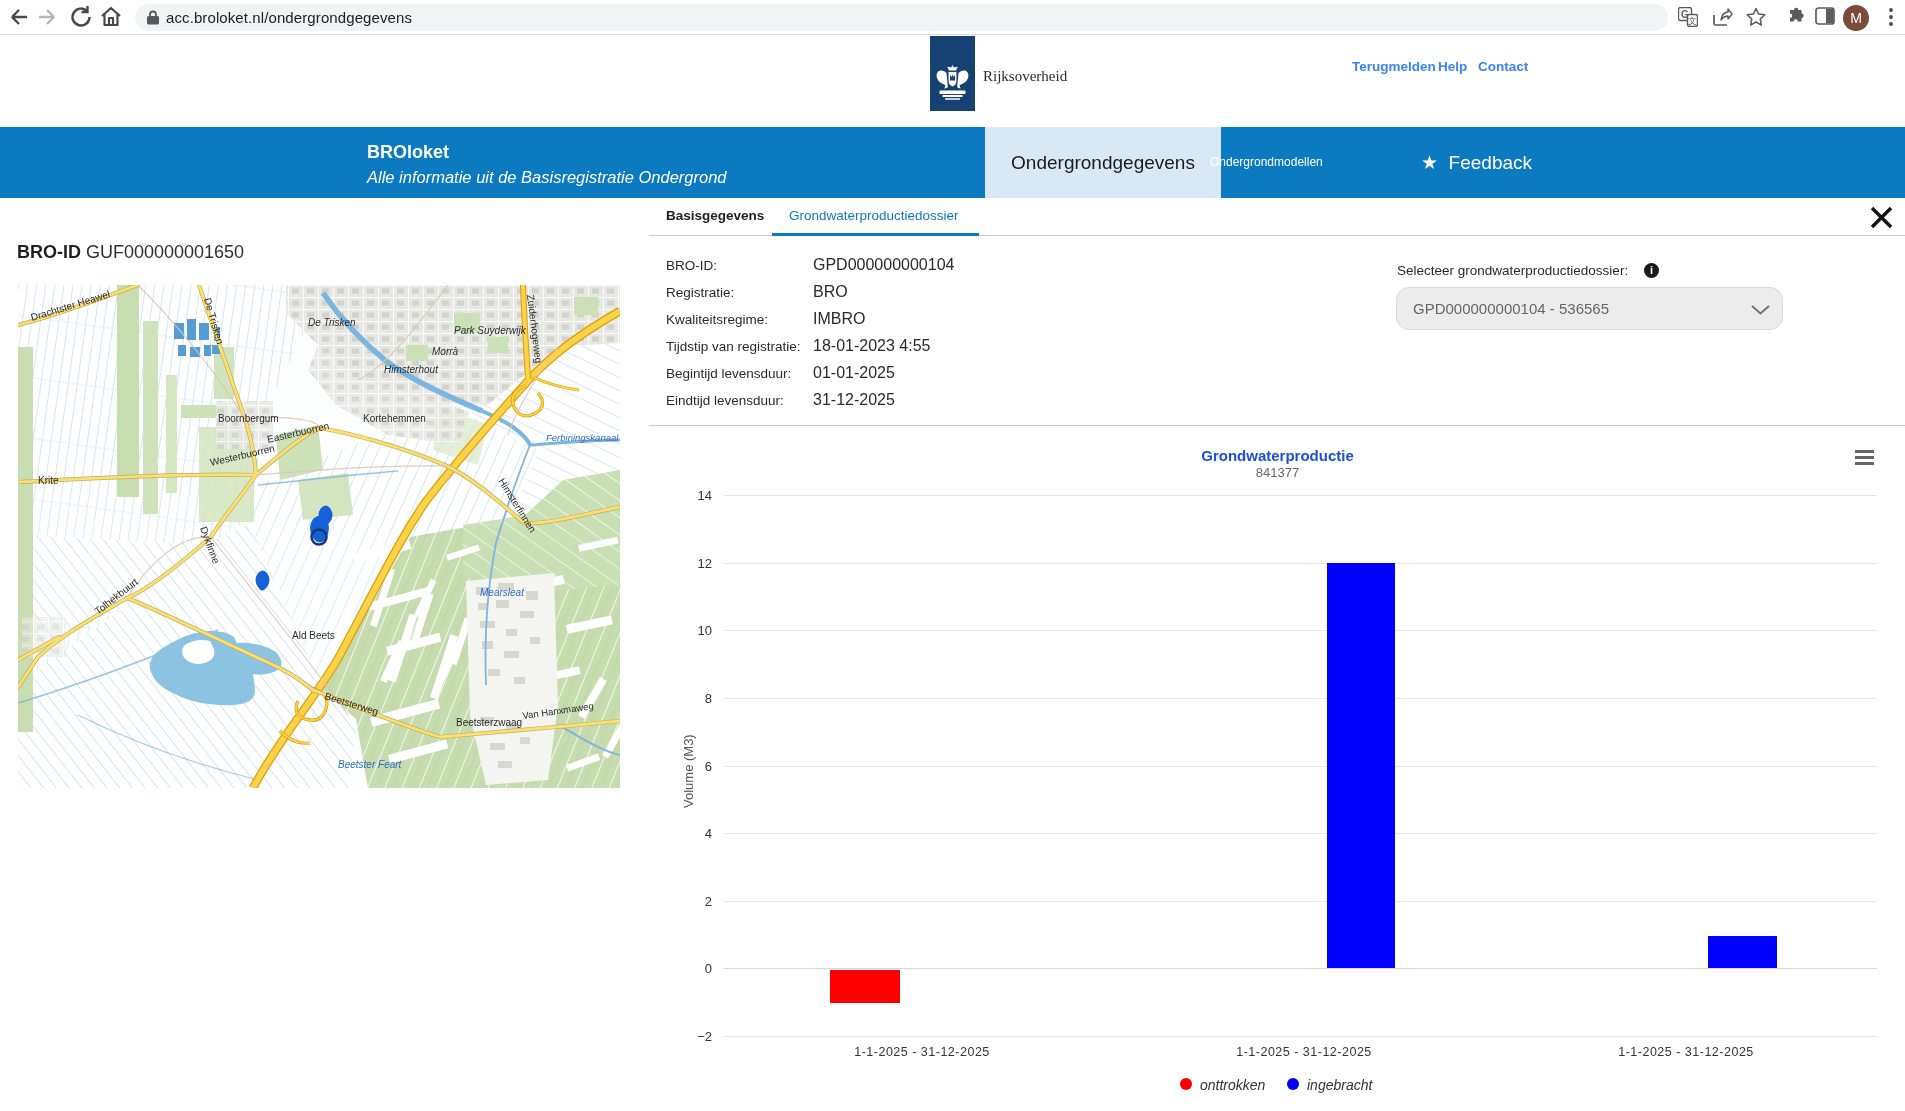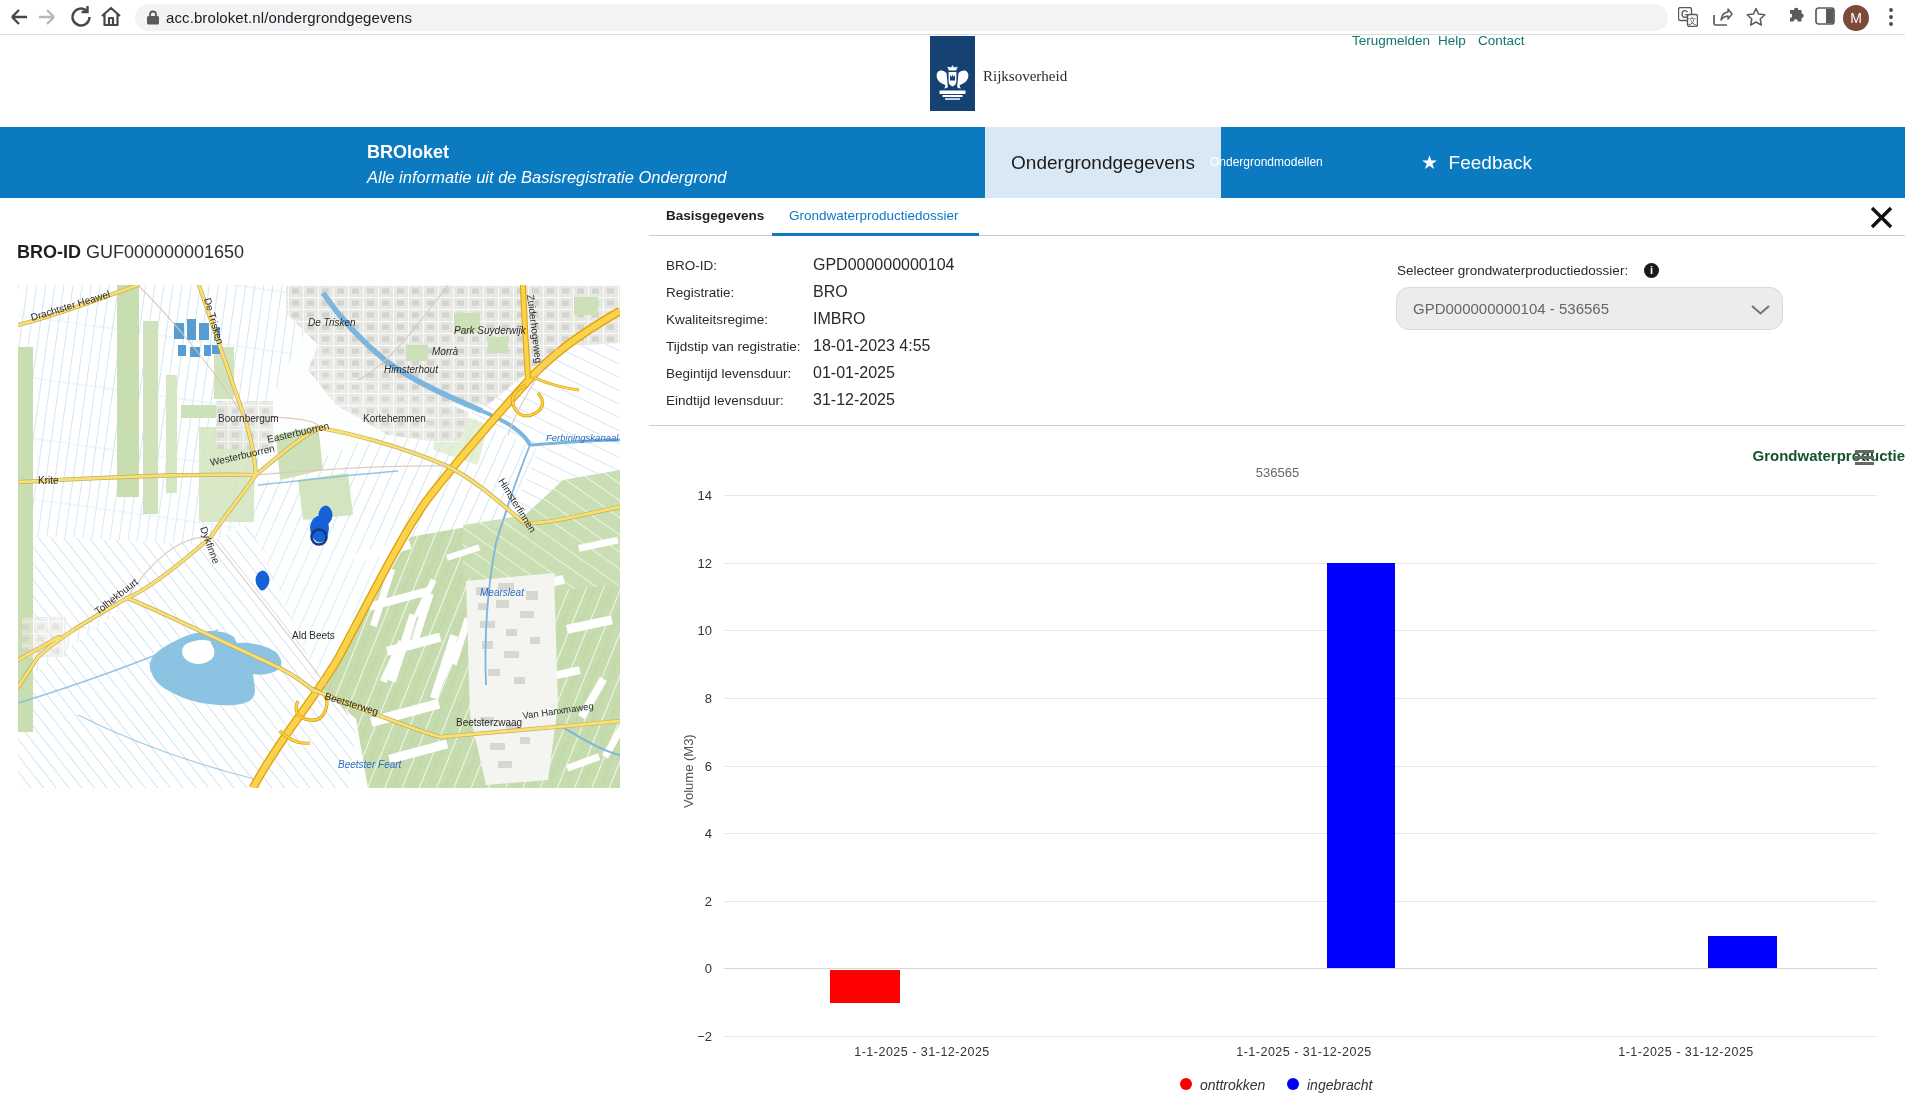--- a/index.html
+++ b/index.html
@@ -11,21 +11,21 @@
   
   #chrome { position:absolute; left:0; top:0; width:1905px; height:35px; background:#fff; border-bottom:1px solid #dcdcdc; }
   .chromeicon { position:absolute; top:4px; color:#5a5a5a; }
   #urlpill { position:absolute; left:135px; top:4px; width:1533px; height:27px; background:#f1f3f4; border-radius:14px; }
   #urltext { position:absolute; left:31px; top:5px; font-size:15px; color:#202124; letter-spacing:0.1px; }
   #avatar { position:absolute; left:1843px; top:5px; width:26px; height:26px; border-radius:13px; background:#7b4a38; color:#fff; font-size:14px; text-align:center; line-height:26px; }
 
   
   #logo { position:absolute; left:930px; top:36px; width:45px; height:75px; background:#154273; }
   #rijkslabel { position:absolute; left:983px; top:68px; font-family:"Liberation Serif", serif; font-size:15px; color:#2b2b2b; }
-  .hlink { position:absolute; top:33px; font-size:13.5px; color:#0f766e; }
+  .hlink { position:absolute; top:59px; font-size:13.5px; color:#3b82f6;font-weight:bold; }
 
   
   #nav { position:absolute; left:0; top:127px; width:1905px; height:71px; background:#0b7ac1; }
   #brand { position:absolute; left:367px; top:15px; color:#fff; }
   #brand .b1 { font-size:18px; font-weight:bold; }
   #brand .b2 { font-size:16.5px; font-style:italic; margin-top:5px; }
   #tab-active { position:absolute; left:985px; top:0; width:236px; height:71px; background:#d9e8f5; color:#1b1b1b; font-size:19px; text-align:center; line-height:71px; }
   #tab2 { position:absolute; left:1210px; top:0; height:71px; color:#fff; font-size:12px; line-height:71px; }
   #tab3 { position:absolute; left:1421px; top:0; height:71px; color:#fff; font-size:19px; line-height:71px; }
 
@@ -45,21 +45,21 @@
 
   .lbl { position:absolute; left:666px; font-size:13.5px; color:#2a2a2a; }
   .val { position:absolute; left:813px; font-size:16px; color:#2a2a2a; }
   #sellbl { position:absolute; left:1397px; top:263px; font-size:13.5px; color:#2a2a2a; }
   #infoi { position:absolute; left:1644px; top:263px; width:15px; height:15px; border-radius:8px; background:#1a1a1a; color:#fff; font-size:11px; font-weight:bold; text-align:center; line-height:15px; }
   #selbox { position:absolute; left:1396px; top:287px; width:387px; height:43px; background:#ececec; border:1px solid #d9d9d9; border-radius:13px; }
   #selbox .st { position:absolute; left:16px; top:12px; font-size:15px; color:#666666; }
   #hr2 { position:absolute; left:649px; top:425px; width:1256px; height:1px; background:#cccccc; }
 
   
-  #ctitle { position:absolute; left:650px; top:447px; width:1255px; text-align:right; font-size:15px; font-weight:bold; color:#14532d; }
+  #ctitle { position:absolute; left:650px; top:447px; width:1255px; text-align:center; font-size:15px; font-weight:bold; color:#1d4ed8; }
   #csub { position:absolute; left:650px; top:465px; width:1255px; text-align:center; font-size:13px; color:#666; }
   .grid { position:absolute; left:724px; width:1153px; height:1px; background:#e6e6e6; }
   .ylab { position:absolute; width:40px; text-align:right; font-size:13px; color:#333; }
   #yaxis { position:absolute; left:681px; top:808px; font-size:13px; color:#555; transform:rotate(-90deg); transform-origin:0 0; }
   .bar { position:absolute; }
   .xlab { position:absolute; top:1045px; width:300px; text-align:center; font-size:12.5px; color:#333; letter-spacing:0.5px; }
   .dot { position:absolute; top:1078px; width:12px; height:12px; border-radius:6px; }
   .leglab { position:absolute; top:1077px; font-size:14px; color:#333;font-style:italic; }
 </style>
 </head>
@@ -414,21 +414,21 @@
   <div id="infoi">i</div>
   <div id="selbox">
       <div class="st">GPD000000000104 - 536565</div>
       <svg style="position:absolute;right:12px;top:17px" width="19" height="10" viewBox="0 0 19 10">
         <path d="M1 1 L9.5 8.5 L18 1" stroke="#737373" stroke-width="2" fill="none"></path>
       </svg>
     </div>
   <div id="hr2"></div>
 
   <div id="ctitle">Grondwaterproductie</div>
-  <div id="csub">536565</div>
+  <div id="csub">841377</div>
   <svg class="abs" style="left:1855px;top:450px" width="19" height="15" viewBox="0 0 19 15">
       <g stroke="#666" stroke-width="3">
         <line x1="0" y1="1.5" x2="19" y2="1.5"></line>
         <line x1="0" y1="7.5" x2="19" y2="7.5"></line>
         <line x1="0" y1="13.5" x2="19" y2="13.5"></line>
       </g>
     </svg>
   <div id="yaxis">Volume (M3)</div>
 
   <div class="grid" style="top:495px"></div>

